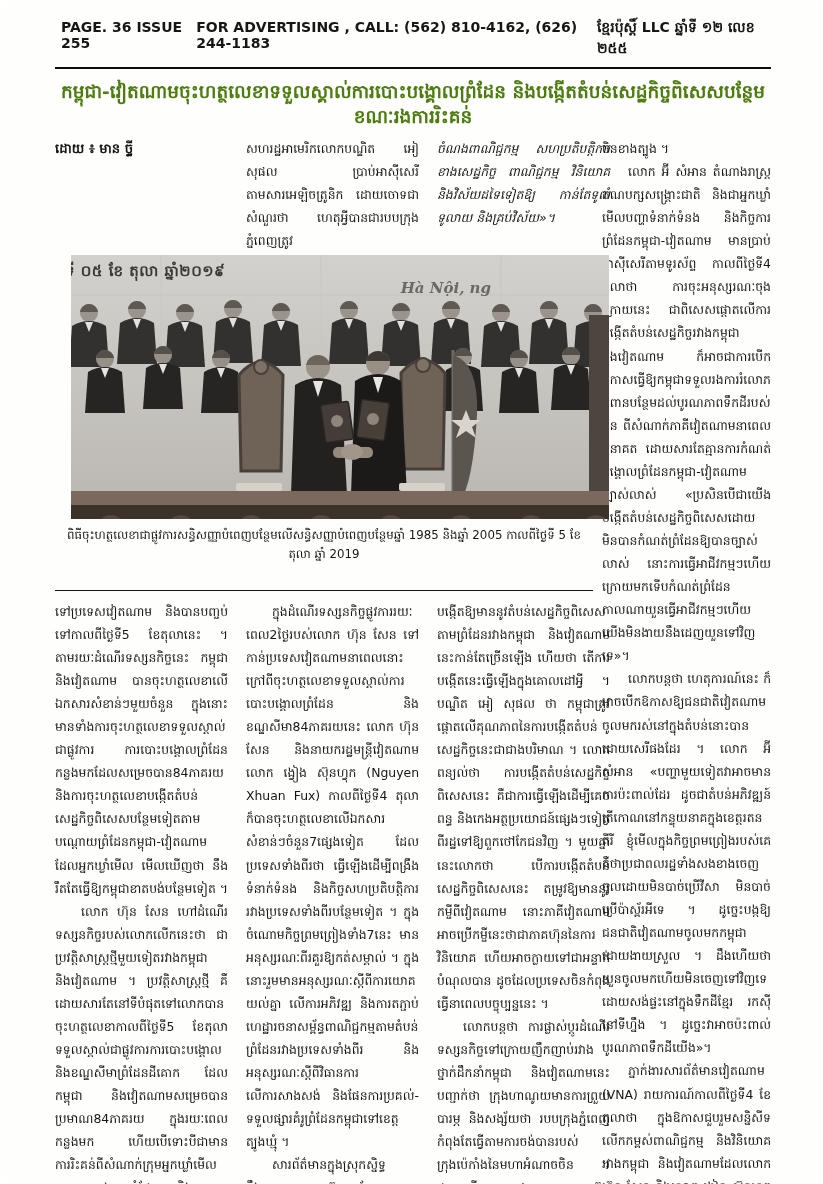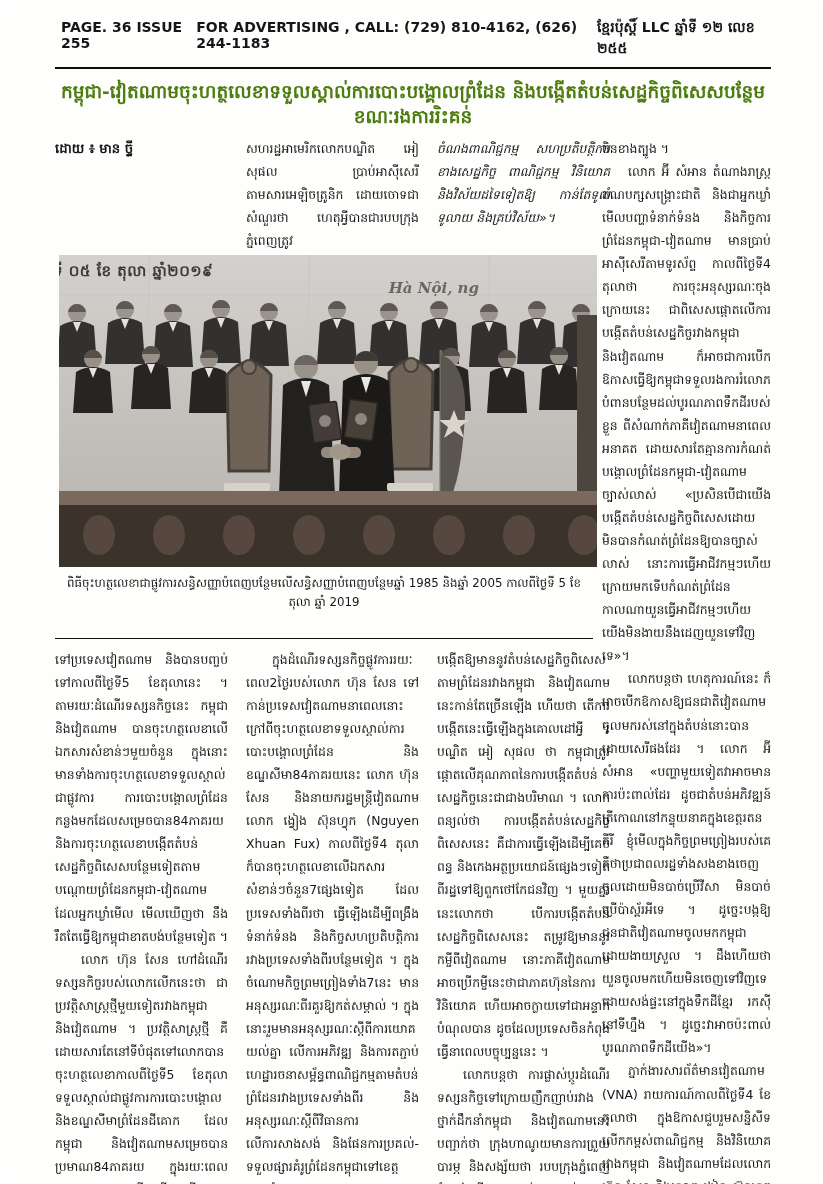--- a/index.html
+++ b/index.html
@@ -23,37 +23,37 @@
 
   .band{display:flex;gap:18px;}
   .tcol,.bcol{width:173px;flex:none;}
   .kh{font-size:12.4px;line-height:1.86;text-align:justify;}
   .kh p{margin:0;text-indent:26px;}
   .kh p.noindent{text-indent:0;}
   .italic{font-style:italic;}
   .byline{font-weight:bold;font-size:13.2px;margin:0 0 3px 0;text-indent:0 !important;}
 
   
-  figure{margin:3px 0 0 4px;position:relative;width:538px;height:312px;overflow:hidden;
+  figure{margin:3px 0 0 16px;position:relative;width:538px;height:264px;overflow:hidden;
          background:#c6c3be;}
   .ph-date{position:absolute;top:6px;left:-6px;font-size:15px;font-weight:bold;color:#3c3a37;
            letter-spacing:.5px;}
   .ph-backdrop-text{position:absolute;top:24px;right:118px;font-size:15px;color:#6b6862;
            font-family:"DejaVu Serif","Liberation Serif",serif;font-style:italic;font-weight:bold;}
   .caption{font-size:11.8px;line-height:1.55;text-align:center;padding:7px 2px 27px 2px;
            border-bottom:1.5px solid #111;margin:0 0 9px 0;}
 </style>
 </head>
 <body>
 
 <div class="page">
 
   <div class="hdr">
     <span>PAGE. 36  ISSUE 255</span>
-    <span>FOR ADVERTISING ,  CALL: (729) 810-4162, (626) 244-1183</span>
+    <span>FOR ADVERTISING ,  CALL: (562) 810-4162, (626) 244-1183</span>
     <span class="mast">ខ្មែរប៉ុស្តិ៍ LLC ឆ្នាំទី ១២  លេខ ២៥៥</span>
   </div>
 
   <div class="headline">កម្ពុជា-វៀតណាមចុះហត្ថលេខាទទួលស្គាល់ការបោះបង្គោលព្រំដែន និងបង្កើតតំបន់សេដ្ឋកិច្ចពិសេសបន្ថែម ខណៈរងការរិះគន់</div>
 
   <div class="content">
 
     <div class="leftzone">
 
       <div class="band">

